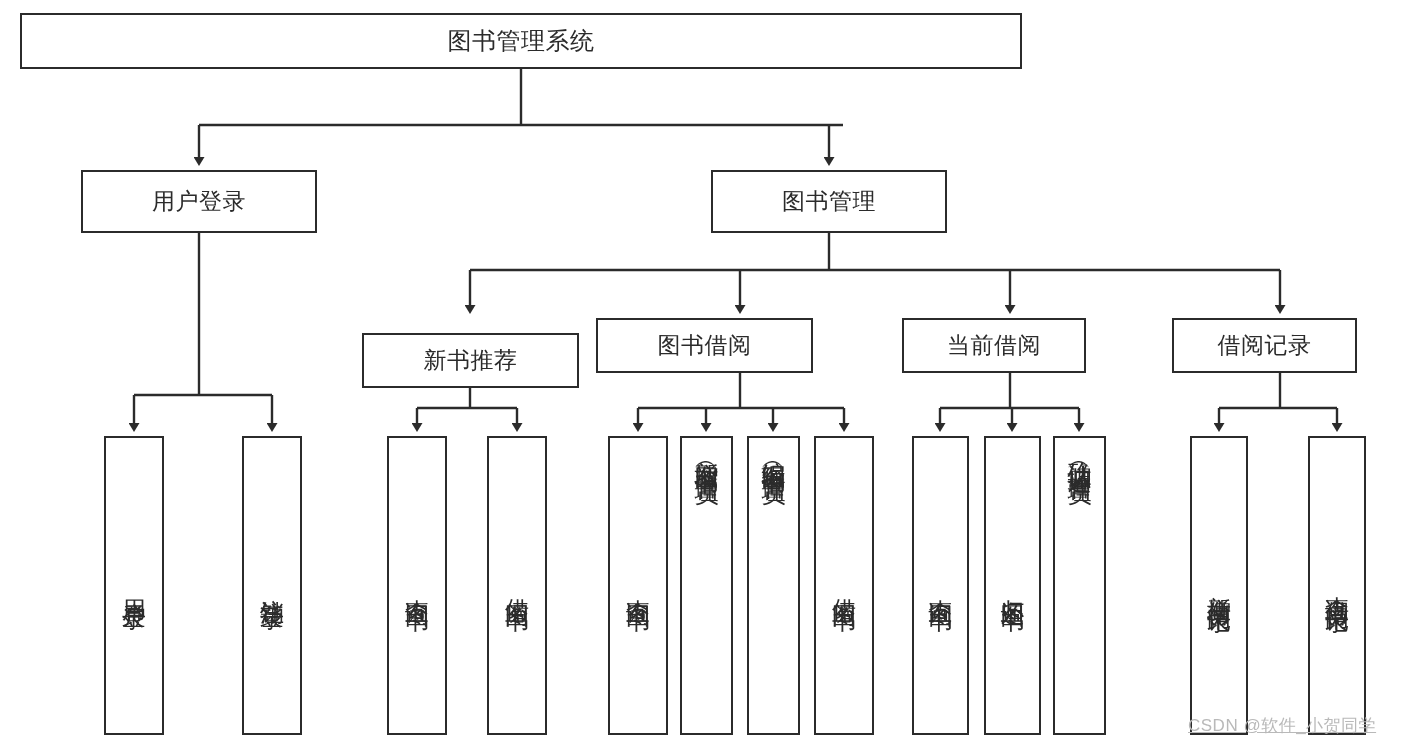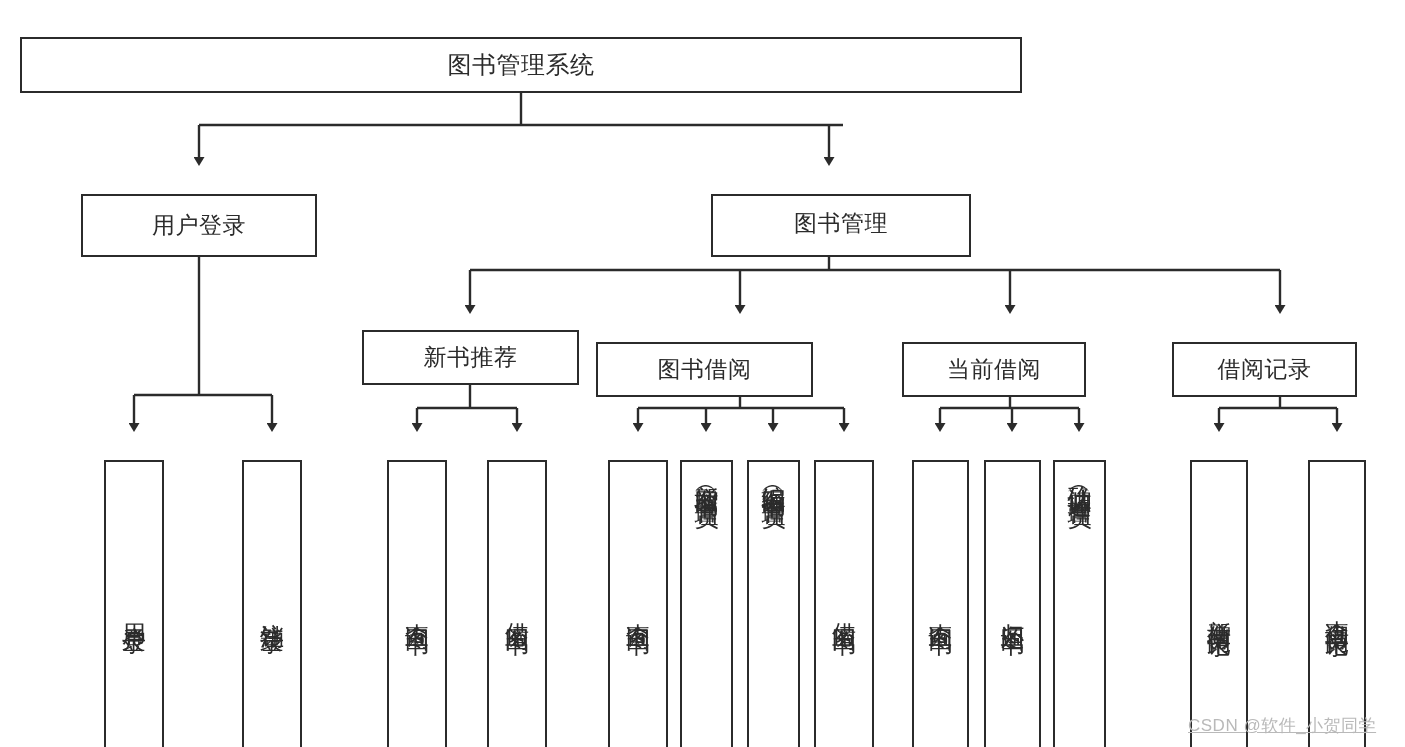--- a/index.html
+++ b/index.html
@@ -28,21 +28,20 @@
   .node {
     position: absolute;
     box-sizing: border-box;
     background: #ffffff;
     border: 2px solid #2b2b2b;
     display: flex;
     align-items: center;
     justify-content: center;
     color: #2b2b2b;
     text-align: left;
-    margin-top: 24px;
   }
   .node-label {
     display: block;
     line-height: 1.18;
     letter-spacing: 0.5px;
     white-space: pre;
   }
   
   .node.horiz .node-label {
     font-size: 23px;
@@ -150,25 +149,25 @@
     </g>
   </svg>
 
   <div class="node horiz root" style="left:20px;top:13px;width:1002px;height:56px;">
     <span class="node-label">图书管理系统</span>
   </div>
 
   <div class="node horiz" style="left:81px;top:170px;width:236px;height:63px;">
     <span class="node-label">用户登录</span>
   </div>
-  <div class="node horiz" style="left:711px;top:170px;width:260px;height:63px;font-family:Liberation Mono, monospace;">
+  <div class="node horiz" style="left:711px;top:170px;width:236px;height:63px;">
     <span class="node-label">图书管理</span>
   </div>
 
-  <div class="node horiz" style="left:362px;top:306px;width:217px;height:55px;">
+  <div class="node horiz" style="left:362px;top:333px;width:217px;height:55px;">
     <span class="node-label">新书推荐</span>
   </div>
   <div class="node horiz" style="left:596px;top:318px;width:217px;height:55px;">
     <span class="node-label">图书借阅</span>
   </div>
   <div class="node horiz" style="left:902px;top:318px;width:184px;height:55px;">
     <span class="node-label">当前借阅</span>
   </div>
   <div class="node horiz" style="left:1172px;top:318px;width:185px;height:55px;">
     <span class="node-label">借阅记录</span>

